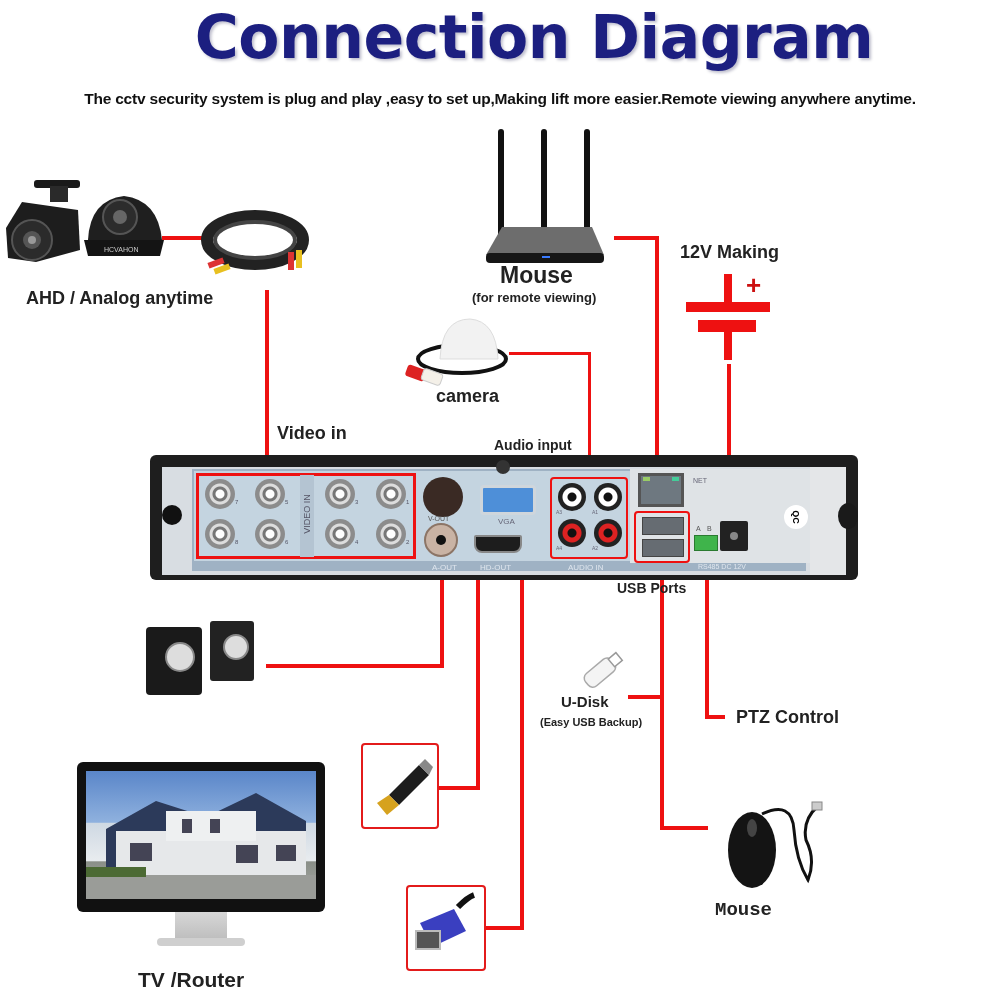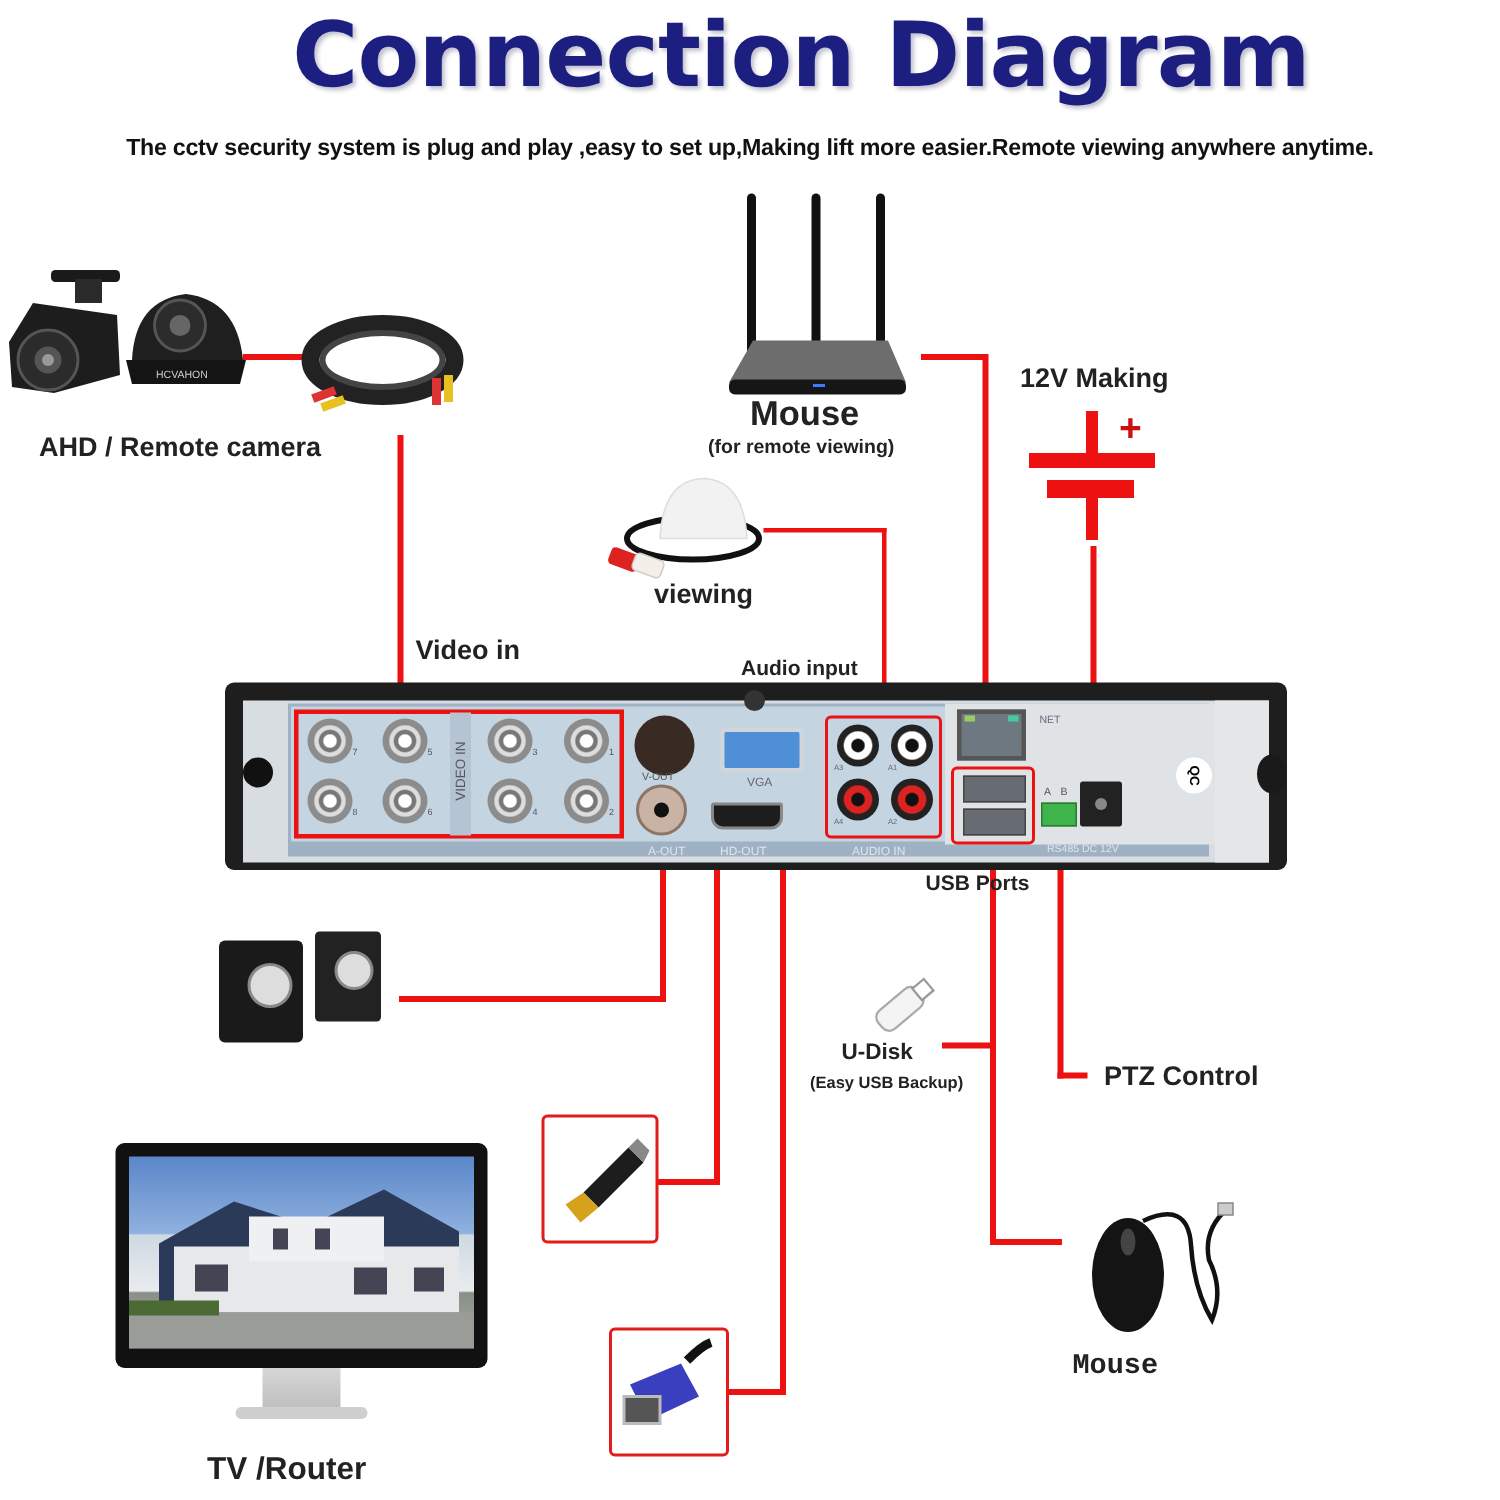--- a/index.html
+++ b/index.html
@@ -70,21 +70,21 @@
 <div class="abs" style="left:200px; top:208px; width:110px; height:75px;">
   <svg width="110" height="75" viewBox="0 0 110 75">
     <ellipse cx="55" cy="32" rx="48" ry="24" fill="none" stroke="#222" stroke-width="12"></ellipse>
     <ellipse cx="55" cy="32" rx="40" ry="18" fill="none" stroke="#444" stroke-width="4"></ellipse>
     <rect x="8" y="52" width="16" height="6" fill="#d33" transform="rotate(-20 16 55)"></rect>
     <rect x="14" y="58" width="16" height="6" fill="#e8c020" transform="rotate(-20 22 61)"></rect>
     <rect x="88" y="44" width="6" height="18" fill="#d33"></rect>
     <rect x="96" y="42" width="6" height="18" fill="#e8c020"></rect>
   </svg>
 </div>
-<div class="abs lbl lbl-md" style="left:26px; top:288px;">AHD / Remote camera</div>
+<div class="abs lbl lbl-md" style="left:26px; top:288px;">AHD / Analog anytime</div>
 
 <div class="abs" style="left:480px; top:125px; width:135px; height:140px;">
   <svg width="135" height="140" viewBox="0 0 135 140">
     <rect x="18" y="4" width="6" height="110" rx="3" fill="#111"></rect>
     <rect x="61" y="4" width="6" height="110" rx="3" fill="#111"></rect>
     <rect x="104" y="4" width="6" height="110" rx="3" fill="#111"></rect>
     <path d="M22 102 L112 102 L124 130 L6 130 Z" fill="#6d6d6d"></path>
     <rect x="6" y="128" width="118" height="10" rx="4" fill="#161616"></rect>
     <rect x="62" y="131" width="8" height="2" fill="#3a7bff"></rect>
   </svg>
@@ -104,21 +104,21 @@
 <div class="abs lbl" style="left:746px; top:270px; font-size:26px; color:#c11;">+</div>
 
 <div class="abs" style="left:400px; top:315px; width:112px; height:75px;">
   <svg width="112" height="75" viewBox="0 0 112 75">
     <ellipse cx="62" cy="44" rx="44" ry="14" fill="none" stroke="#111" stroke-width="4"></ellipse>
     <path d="M40 44 Q42 4 70 4 Q96 6 98 44 Z" fill="#f2f2f2" stroke="#ddd" stroke-width="1"></path>
     <rect x="6" y="52" width="20" height="12" rx="3" fill="#d22" transform="rotate(20 16 58)"></rect>
     <rect x="22" y="56" width="20" height="12" rx="3" fill="#f4f0e8" stroke="#ccc" transform="rotate(20 32 62)"></rect>
   </svg>
 </div>
-<div class="abs lbl lbl-md" style="left:436px; top:386px;">viewing</div>
+<div class="abs lbl lbl-md" style="left:436px; top:386px;">camera</div>
 
 <div class="abs lbl lbl-md" style="left:277px; top:423px;">Video in</div>
 <div class="abs lbl lbl-sm" style="left:494px; top:437px; font-size:14px;">Audio input</div>
 
 <div class="abs" style="left:150px; top:455px; width:708px; height:125px;">
 
   <div class="abs" style="left:0; top:0; width:708px; height:125px; background:#1e1e1e; border-radius:6px;"></div>
   <div class="abs" style="left:12px; top:12px; width:684px; height:108px; background:#d8dde2;"></div>
   <div class="abs" style="left:42px; top:14px; width:614px; height:102px; background:#9fb2c4;"></div>
   <div class="abs" style="left:44px; top:16px; width:470px; height:90px; background:#c4d4e0;"></div>

